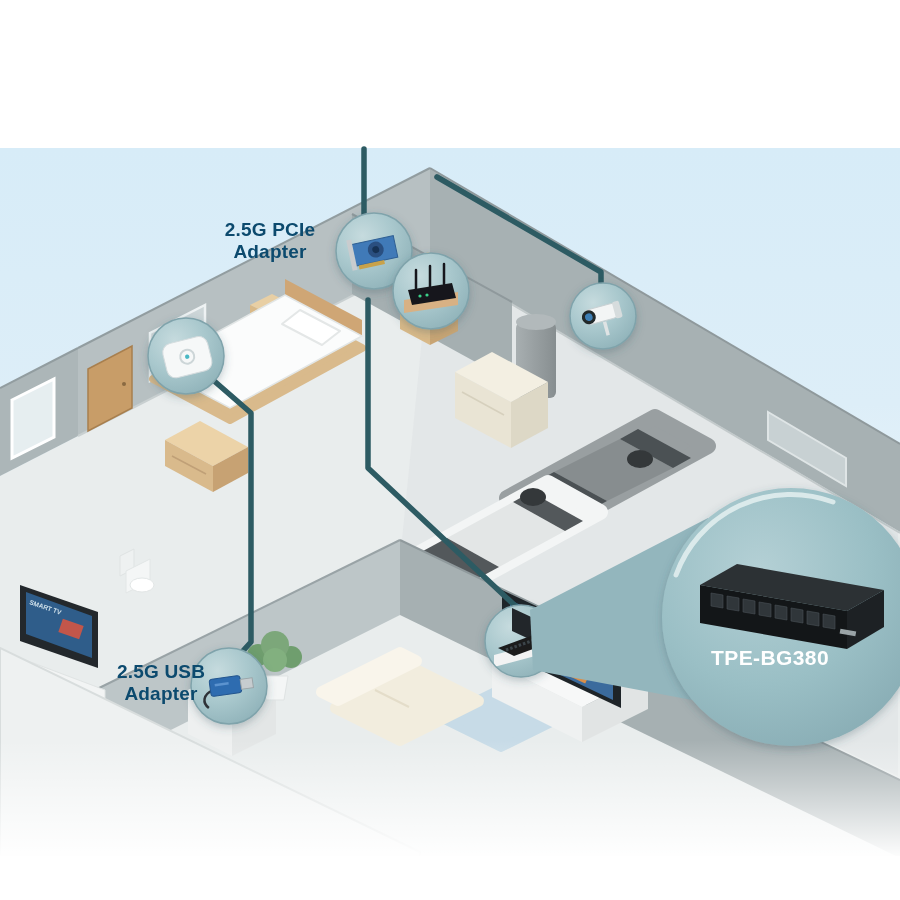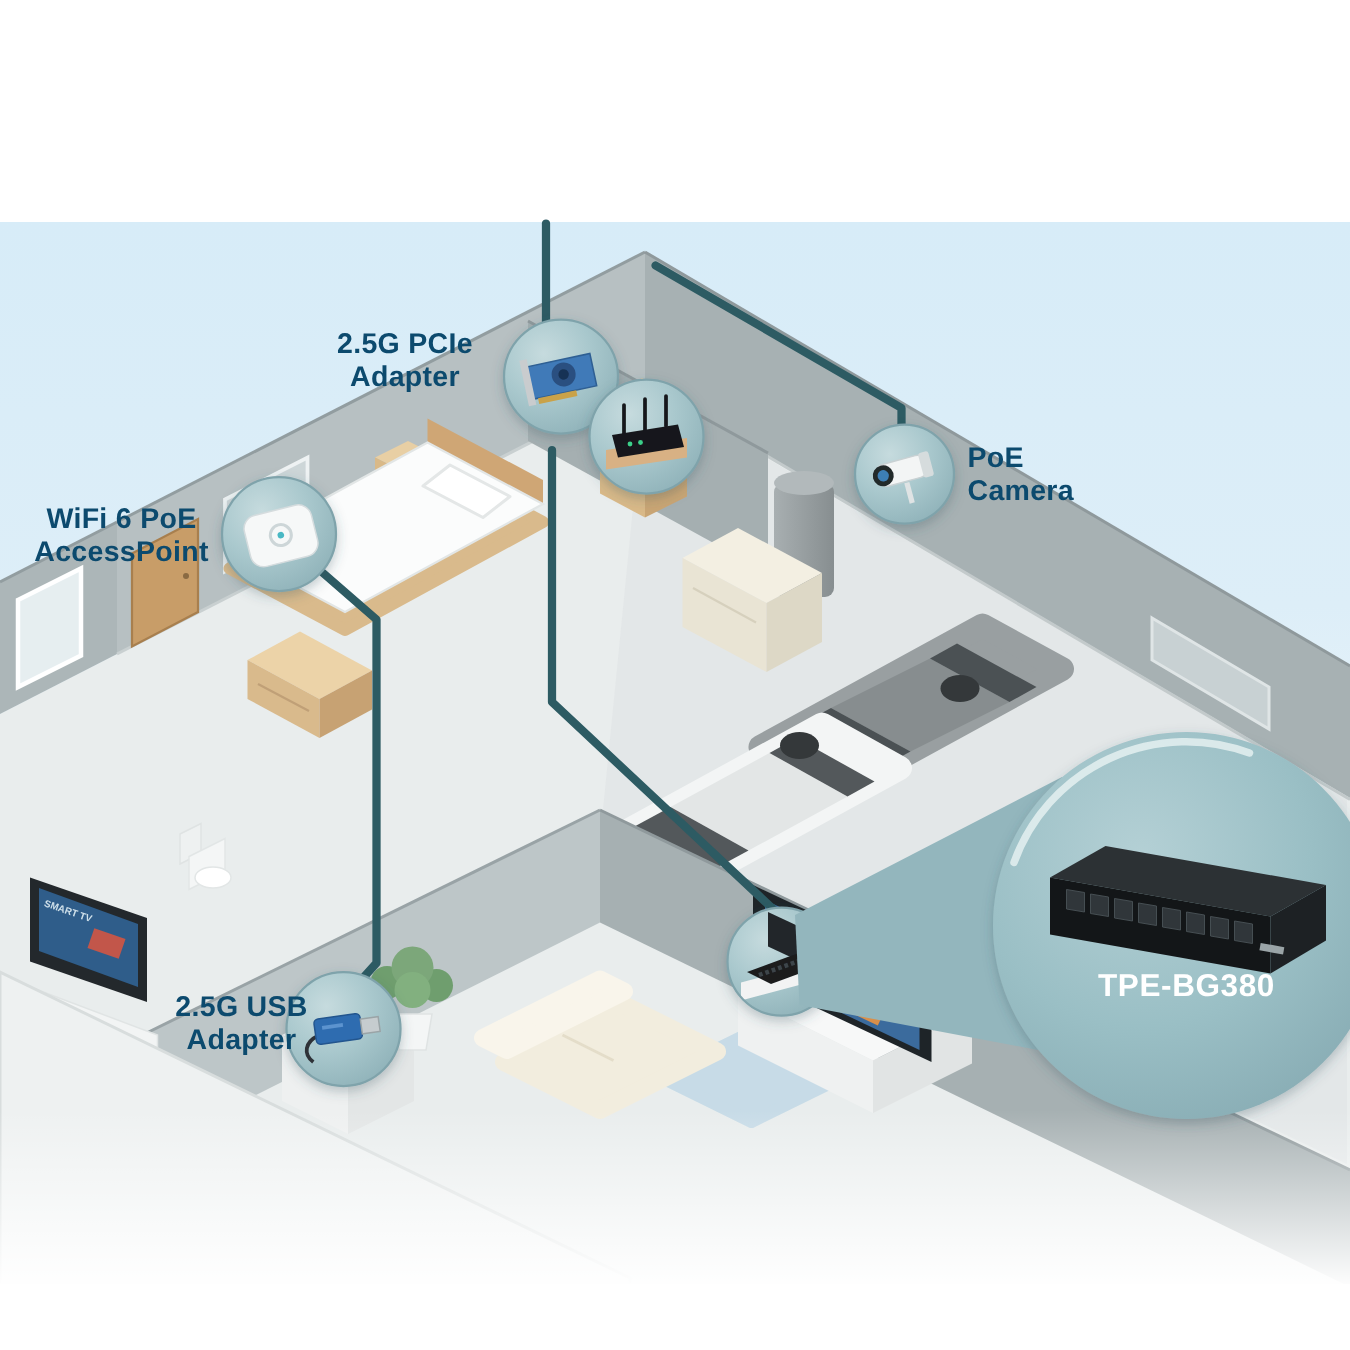--- a/index.html
+++ b/index.html
@@ -4,21 +4,21 @@
 <style>
   html,body{margin:0;padding:0;background:#fff;}
   .stage{position:relative;width:900px;height:900px;background:#ffffff;overflow:hidden;
          font-family:"Liberation Sans",sans-serif;}
   .stage svg{position:absolute;left:0;top:0;}
   .label{position:absolute;font-weight:bold;font-size:19px;line-height:22px;color:#0c4a6e;
          text-align:center;letter-spacing:.2px;white-space:nowrap;}
   .label span{display:block;}
   .label.left-align{text-align:left;}
   .product-label{position:absolute;font-weight:bold;font-size:21px;line-height:24px;
-         color:#ffffff;text-align:center;letter-spacing:.4px;}
+         color:#ffffff;letter-spacing:.4px;}
 </style>
 </head>
 <body>
 
 <div class="stage">
 
 <svg width="900" height="900" viewBox="0 0 900 900">
   <defs>
     <linearGradient id="bgGrad" x1="0" y1="0" x2="0" y2="1">
       <stop offset="0" stop-color="#d7ecf8"></stop>
@@ -298,29 +298,21 @@
     </g>
   </g>
 </svg>
 
 <div class="label" style="left:212px;top:219px;width:116px;">
   <span>2.5G PCIe</span>
   <span>Adapter</span>
 </div>
 
 
-<div class="label left-align" style="left:645px;top:295px;width:110px;">
-  <span>PoE</span>
-  <span>Camera</span>
-</div>
-
-<div class="label" style="left:21px;top:336px;width:120px;">
-  <span>WiFi 6 PoE</span>
-  <span>AccessPoint</span>
-</div>
+
 
 <div class="label" style="left:101px;top:661px;width:120px;">
   <span>2.5G USB</span>
   <span>Adapter</span>
 </div>
 
 <div class="product-label" style="left:711px;top:646px;width:160px;">TPE-BG380</div>
 
 </div>
 

